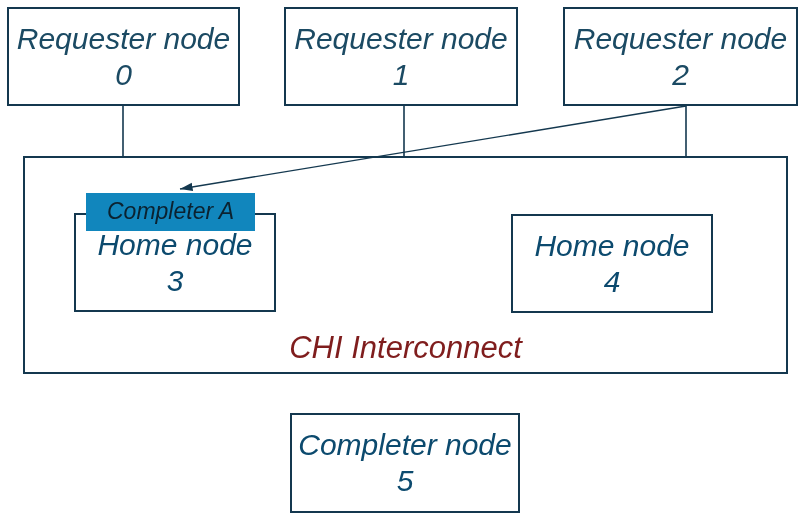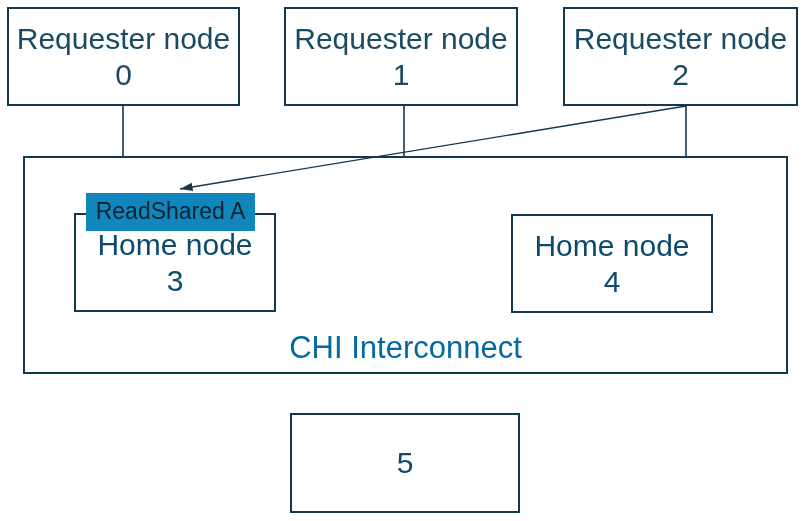--- a/index.html
+++ b/index.html
@@ -7,20 +7,21 @@
     padding: 0;
     background: #ffffff;
     font-family: "Liberation Sans", "DejaVu Sans", sans-serif;
   }
   .stage {
     position: relative;
     width: 803px;
     height: 521px;
     background: #ffffff;
     overflow: hidden;
+    font-style: italic;
   }
   .box {
     position: absolute;
     box-sizing: border-box;
     border: 2px solid #14384f;
     background: #ffffff;
     display: flex;
     flex-direction: column;
     align-items: center;
     justify-content: center;
@@ -44,21 +45,21 @@
     left: 23px; top: 156px; width: 765px; height: 218px;
     display: block;
   }
   .home3 { left: 49px;  top: 55px; width: 202px; height: 99px; z-index: 1; }
   .home4 { left: 486px; top: 56px; width: 202px; height: 99px; z-index: 1; }
   .chi-label {
     position: absolute;
     left: 0; right: 0; bottom: 6px;
     text-align: center;
     font-size: 31px;
-    color: #0369a1;
+    color: #7f1d1d;
   }
   
   .msg {
     position: absolute;
     left: 61px; top: 35px;
     width: 169px; height: 38px;
     background: #1186bd;
     color: #0b2230;
     font-size: 23px;
     display: flex;
@@ -102,26 +103,27 @@
     <div class="box home3">
       <div class="node-text">Home node</div>
       <div class="node-text">3</div>
     </div>
 
     <div class="box home4">
       <div class="node-text">Home node</div>
       <div class="node-text">4</div>
     </div>
 
-    <div class="msg">ReadShared A</div>
+    <div class="msg">Completer A</div>
 
     <div class="chi-label">CHI Interconnect</div>
   </div>
 
   <div class="box comp5">
+    <div class="node-text">Completer node</div>
     <div class="node-text">5</div>
   </div>
 
   <svg class="wires" viewBox="0 0 803 521" xmlns="http://www.w3.org/2000/svg">
     <defs>
       <marker id="arrowhead" markerWidth="11" markerHeight="8" refX="9" refY="3" orient="auto" markerUnits="strokeWidth">
         <path d="M0,0 L9,3 L0,6 Z" fill="#14384f"></path>
       </marker>
     </defs>
     <line x1="123" y1="106" x2="123" y2="157" stroke="#14384f" stroke-width="1.6"></line>

